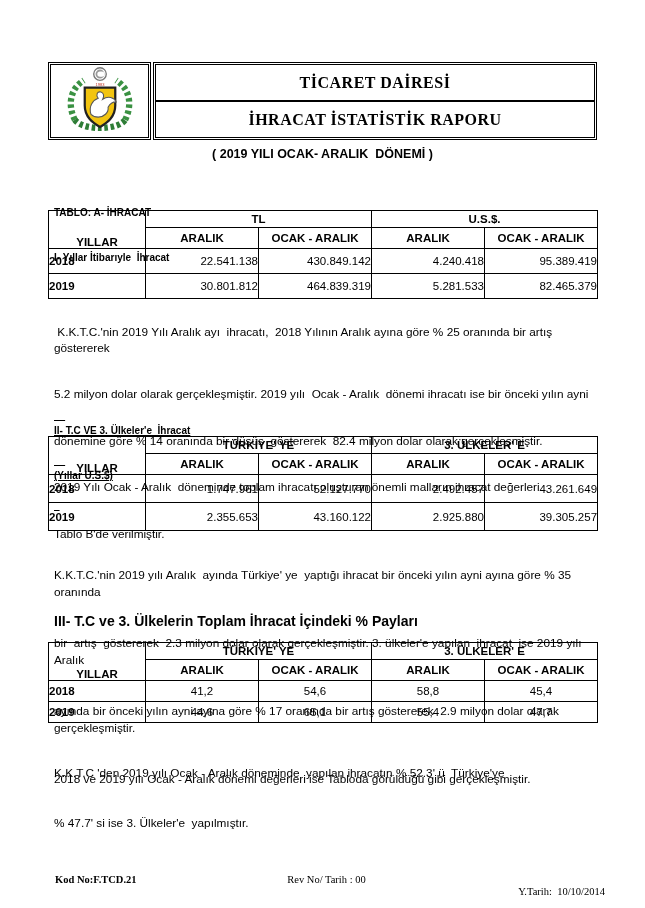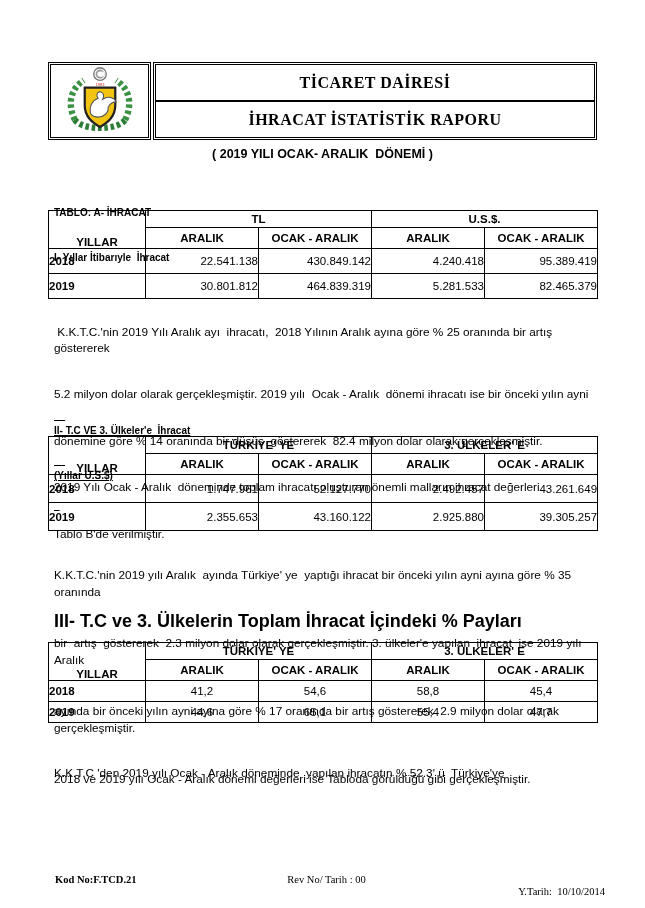--- a/index.html
+++ b/index.html
@@ -14,21 +14,21 @@
              font-family:"Liberation Serif",serif;font-weight:bold;font-size:16px;letter-spacing:.5px;}
   .title-row.top{border-bottom:2px solid #000;}
 
   .period{position:absolute;left:48px;top:147px;width:549px;text-align:center;
           font-size:12.5px;font-weight:bold;white-space:pre-wrap;}
 
   
   .sec{position:absolute;left:54px;font-weight:bold;font-size:10px;line-height:15px;white-space:pre-wrap;}
   .sec-a{top:175px;}
   .sec-b{top:393px;text-decoration:underline;}
-  .sec-c{top:614px;font-size:18px;}
+  .sec-c{top:614px;font-size:14px;}
 
   
   table.tbl{position:absolute;left:48px;width:549px;border-collapse:collapse;table-layout:fixed;
             font-size:11.5px;}
   table.tbl td{border:1px solid #000;padding:0;overflow:hidden;}
   col.c0{width:97px;}col.cN{width:113px;}
   .r-group td{height:16px;text-align:center;font-weight:bold;}
   .r-sub td{height:20px;text-align:center;font-weight:bold;}
   td.yillar{text-align:center;font-weight:bold;vertical-align:bottom;padding-bottom:4px;}
   td.year{font-weight:bold;text-align:left;padding-left:3px;}
@@ -216,20 +216,21 @@
       <td class="ctr">44,6</td>
       <td class="ctr">65,1</td>
       <td class="ctr">55,4</td>
       <td class="ctr">47,7</td>
     </tr>
   </tbody>
     </table>
 
   <div class="para para-3">
     <div>K.K.T.C 'den 2019 yılı Ocak - Aralık döneminde  yapılan ihracatın % 52.3' ü  Türkiye'ye</div>
+    <div>% 47.7' si ise 3. Ülkeler'e  yapılmıştır.</div>
   </div>
 
   <div class="footer-item f-kod">Kod No:F.TCD.21</div>
   <div class="footer-item f-rev">Rev No/ Tarih : 00</div>
   <div class="footer-item f-right">
     <div>Y.Tarih:  10/10/2014</div>
     
   </div>
 
 </div>

